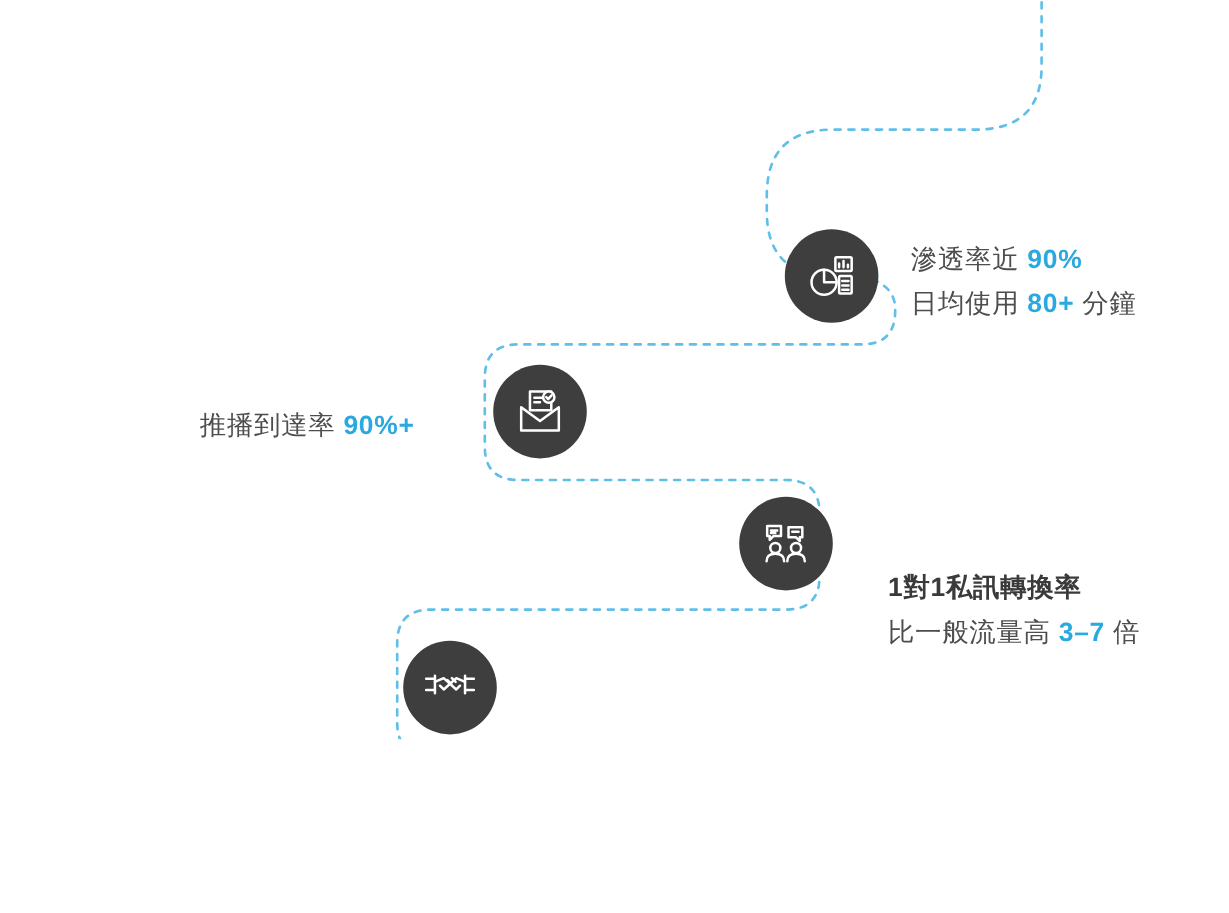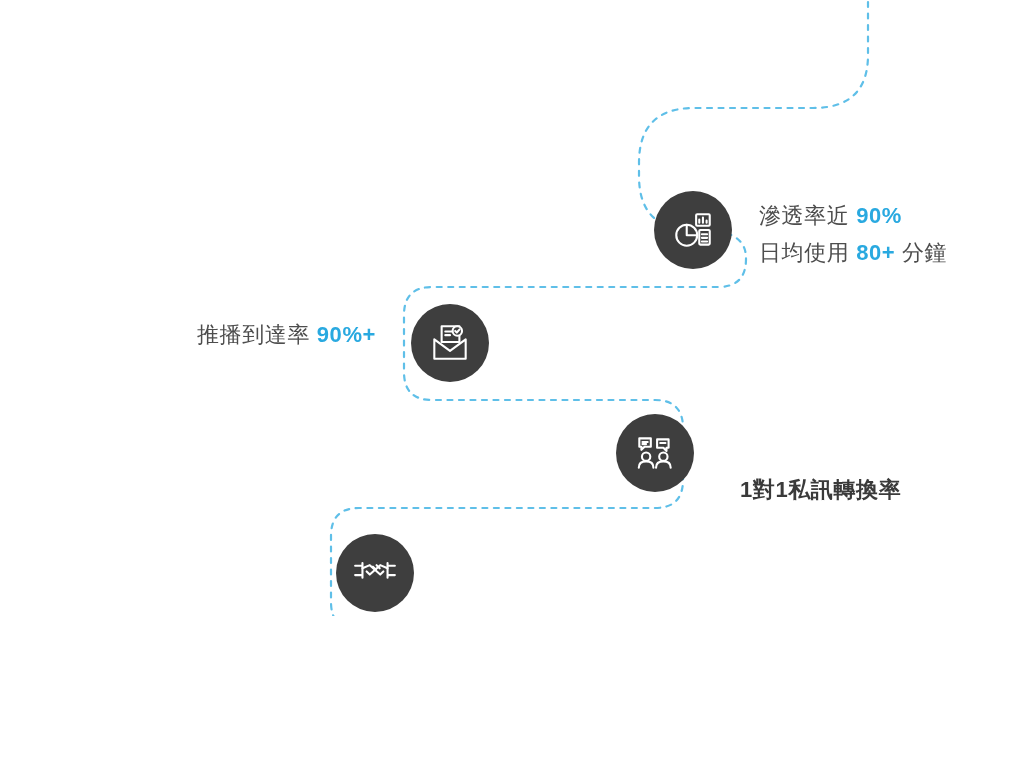--- a/index.html
+++ b/index.html
@@ -12,21 +12,21 @@
     font-family:"Liberation Sans","DejaVu Sans",sans-serif;}
   .route{position:absolute;left:0;top:0;width:1024px;height:761px;}
   .route path{fill:none;stroke:var(--path-blue);stroke-width:2.2;stroke-dasharray:5 6.5;stroke-linecap:round;}
   .node{position:absolute;width:78px;height:78px;border-radius:50%;background:var(--node-bg);
     display:flex;align-items:center;justify-content:center;}
   .node svg{width:46px;height:46px;}
   .icon-strokes{fill:none;stroke:var(--icon-stroke);stroke-width:2;stroke-linecap:round;stroke-linejoin:round;}
   .mask{fill:var(--node-bg);}
   .label{position:absolute;font-size:22px;line-height:37px;color:var(--text-dark);
     letter-spacing:.6px;font-weight:500;white-space:nowrap;}
-  .label.center{text-align:right;width:240px;}
+  .label.center{text-align:center;width:240px;margin-top:20px;}
   .blue{color:var(--accent-blue);font-weight:700;}
   .strong span{color:var(--text-strong);font-weight:700;text-align:center;}
 </style>
 </head>
 <body>
 
 <div class="canvas">
 
   <svg class="route" viewBox="0 0 1024 761" aria-hidden="true">
     <path d="M 868 2 L 868 55 Q 868 108 813 108 L 694 108 Q 639 108 639 163 L 639 176
@@ -93,16 +93,17 @@
     <div class="line"><span>滲透率近 </span><span class="blue">90%</span><span></span></div>
     <div class="line"><span>日均使用 </span><span class="blue">80+</span><span> 分鐘</span></div>
   </div>
 
   <div class="label center" style="left:136px;top:316px">
     <div class="line"><span>推播到達率 </span><span class="blue">90%+</span><span></span></div>
   </div>
 
   <div class="label" style="left:740px;top:471px">
     <div class="line strong"><span>1對1私訊轉換率</span><span></span><span></span></div>
+    <div class="line"><span>比一般流量高 </span><span class="blue">3–7</span><span> 倍</span></div>
   </div>
 
 
 </div>
 
 </body></html>

